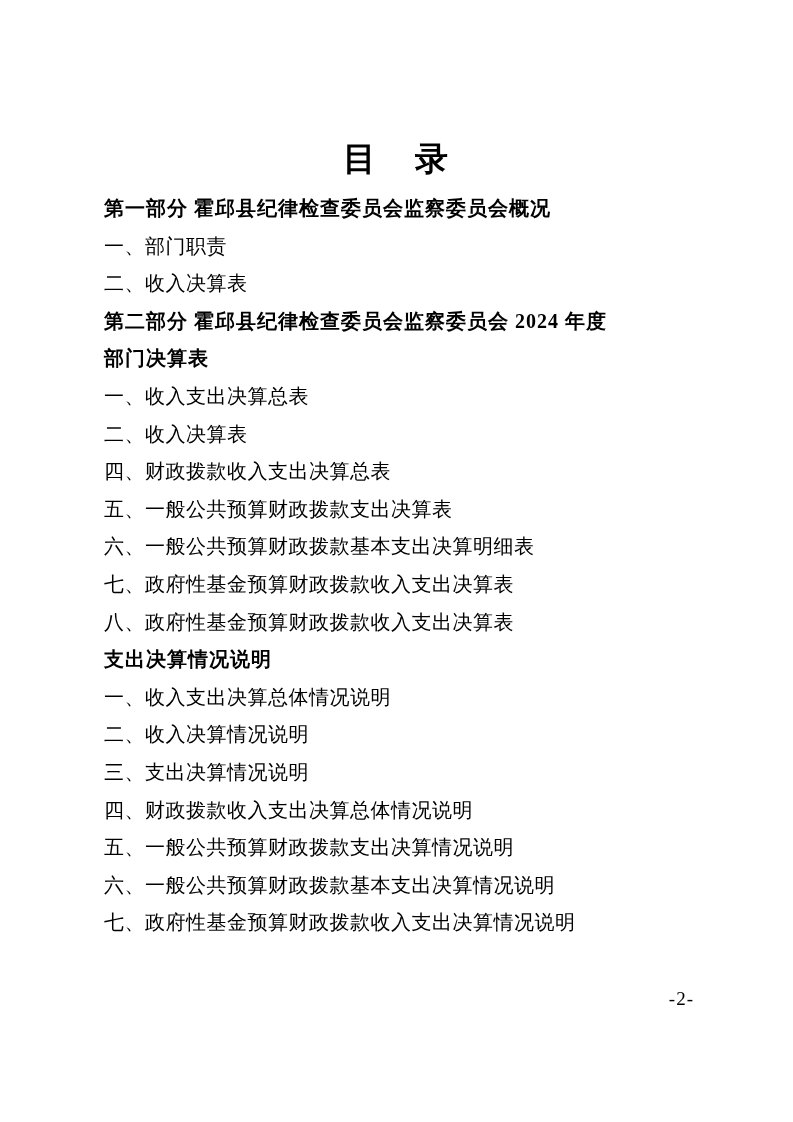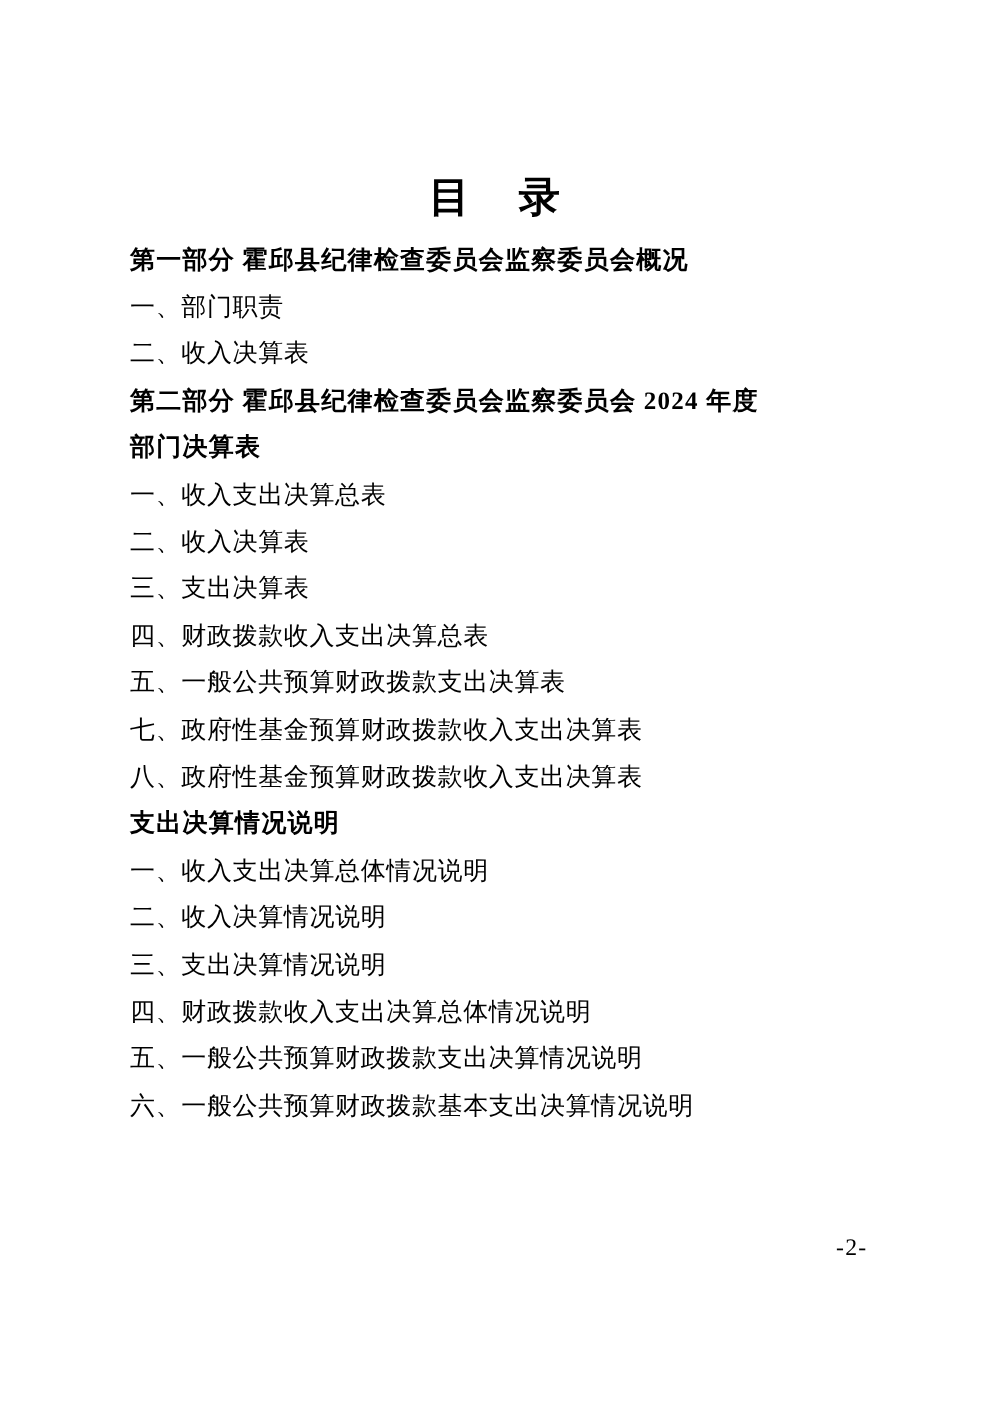--- a/index.html
+++ b/index.html
@@ -59,28 +59,29 @@
   <div class="content">
     <h1 class="doc-title">目　录</h1>
 
     <div class="toc-line section">第一部分 霍邱县纪律检查委员会监察委员会概况</div>
     <div class="toc-line item">一、部门职责</div>
     <div class="toc-line item">二、收入决算表</div>
     <div class="toc-line section">第二部分 霍邱县纪律检查委员会监察委员会 2024 年度</div>
     <div class="toc-line section">部门决算表</div>
     <div class="toc-line item">一、收入支出决算总表</div>
     <div class="toc-line item">二、收入决算表</div>
-    <div class="toc-line item">三、支出决算表</div>
     <div class="toc-line item">四、财政拨款收入支出决算总表</div>
     <div class="toc-line item">五、一般公共预算财政拨款支出决算表</div>
+    <div class="toc-line item">六、一般公共预算财政拨款基本支出决算明细表</div>
     <div class="toc-line item">七、政府性基金预算财政拨款收入支出决算表</div>
     <div class="toc-line item">八、政府性基金预算财政拨款收入支出决算表</div>
     <div class="toc-line section">支出决算情况说明</div>
     <div class="toc-line item">一、收入支出决算总体情况说明</div>
     <div class="toc-line item">二、收入决算情况说明</div>
     <div class="toc-line item">三、支出决算情况说明</div>
     <div class="toc-line item">四、财政拨款收入支出决算总体情况说明</div>
     <div class="toc-line item">五、一般公共预算财政拨款支出决算情况说明</div>
     <div class="toc-line item">六、一般公共预算财政拨款基本支出决算情况说明</div>
+    <div class="toc-line item">七、政府性基金预算财政拨款收入支出决算情况说明</div>
   </div>
 
   <div class="page-number">-2-</div>
 </div>
 
 </body></html>

